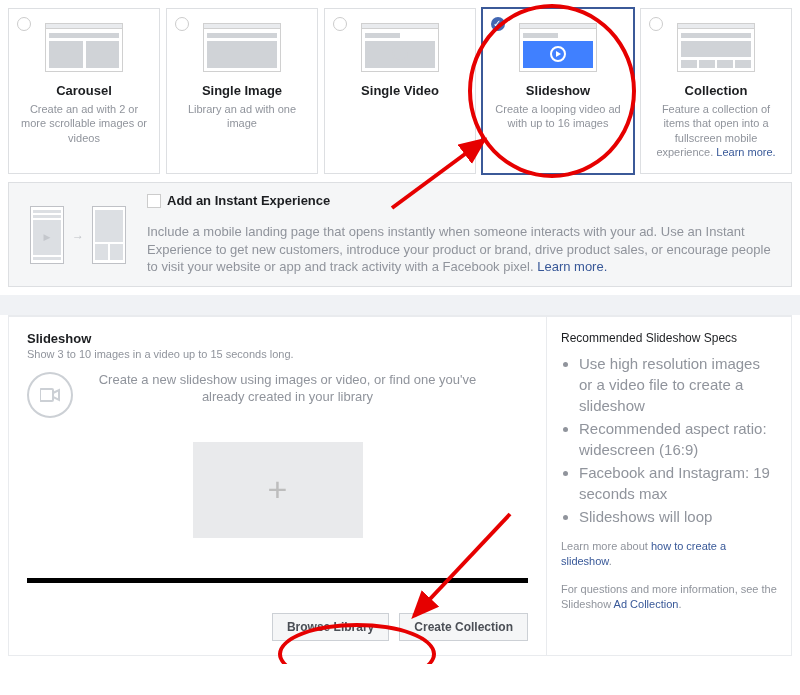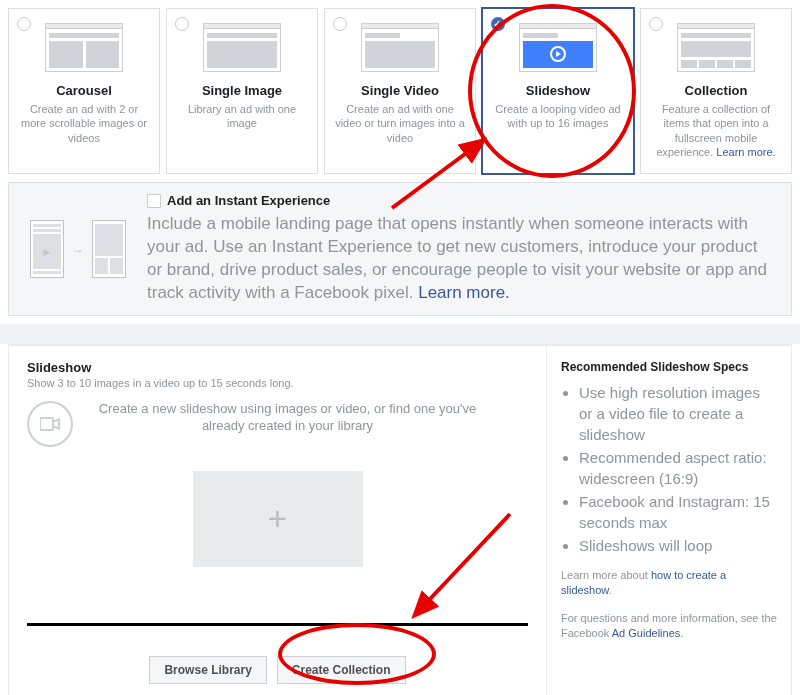--- a/index.html
+++ b/index.html
@@ -28,38 +28,38 @@
     .format-title { font-size: 13px; font-weight: bold; color: #1c1e21; margin-bottom: 4px; }
     .format-desc { font-size: 11px; color: #90949c; line-height: 1.3; text-align: center; }
     .format-desc a { color: #385898; text-decoration: none; }
     .instant-section { margin: 8px 8px 0 8px; border: 1px solid #dddfe2; background: #f5f6f7; padding: 10px 14px; display: flex; gap: 14px; }
     .instant-illus { width: 110px; display: flex; align-items: center; justify-content: center; gap: 8px; flex-shrink: 0; }
     .phone-frame { width: 34px; height: 58px; border: 1px solid #bfc1c6; background: #fff; display: flex; flex-direction: column; padding: 3px 2px; gap: 2px; }
     .phone-line { height: 3px; background: #dcdfe3; }
     .phone-block { flex: 1; background: #dcdfe3; display: flex; align-items: center; justify-content: center; }
     .arrow-small { color: #bfc1c6; font-size: 12px; }
     .instant-body { flex: 1; }
-    .instant-check-row { display: flex; align-items: center; gap: 6px; margin-bottom: 5px; }
+    .instant-check-row { display: flex; align-items: center; gap: 6px; margin-bottom: 15px; }
     .instant-check { width: 14px; height: 14px; border: 1px solid #ccc; background: #fff; }
     .instant-title { font-size: 13px; font-weight: bold; color: #1c1e21; }
-    .instant-desc { font-size: 17px; color: #90949c; line-height: 1.35; }
+    .instant-desc { font-size: 13px; color: #90949c; line-height: 1.35; }
     .instant-desc a { color: #385898; text-decoration: none; }
     .spacer { height: 20px; background: #f0f2f5; margin-top: 8px; }
     .lower { display: flex; border-top: 1px solid #e9ebee; margin: 0 8px 8px 8px; }
     .lower-left { flex: 1; border: 1px solid #e9ebee; border-right: none; padding: 14px 18px; }
     .lower-right { width: 246px; border: 1px solid #e9ebee; padding: 14px 14px; }
     .panel-title { font-size: 13px; font-weight: bold; color: #1c1e21; }
     .panel-sub { font-size: 11px; color: #90949c; margin-top: 2px; }
     .create-row { display: flex; align-items: flex-start; gap: 14px; margin-top: 12px; }
     .cam-circle { width: 46px; height: 46px; border: 2px solid #ccd0d5; border-radius: 50%; display: flex; align-items: center; justify-content: center; color: #ccd0d5; }
     .create-text { font-size: 13px; color: #90949c; text-align: center; flex: 1; padding-right: 40px; line-height: 1.3; }
     .drop-box { width: 170px; height: 96px; background: #e9eaec; margin: 24px auto 0 auto; display: flex; align-items: center; justify-content: center; font-size: 34px; color: #bdbdbd; cursor: pointer; }
-    .btn-row { display: flex; justify-content: center; gap: 10px; margin-top: 56px; border-top: 3px solid #000000; padding-top: 30px; position: relative; }
+    .btn-row { display: flex; justify-content: flex-end; gap: 10px; margin-top: 40px; border-top: 5px solid #000000; padding-top: 30px; position: relative; }
     .btn { border: 1px solid #ccd0d5; background: #f5f6f7; color: #4b4f56; font-size: 12px; font-weight: bold; padding: 6px 14px; cursor: pointer; }
-    .specs-title { font-size: 12px; font-weight: bold; color: #1c1e21; margin-bottom: 8px; }
+    .specs-title { font-size: 12px; font-weight: normal; color: #1c1e21; margin-bottom: 8px; }
     .specs-ul { list-style: disc; padding-left: 18px; color: #90949c; font-size: 15px; line-height: 1.4; }
     .specs-ul li { margin-bottom: 2px; }
     .helper-p { font-size: 11px; color: #90949c; margin-top: 12px; line-height: 1.4; }
     .helper-p a { color: #385898; text-decoration: none; }
     
     .anno-circle { position: absolute; border: 4px solid #e60000; border-radius: 50%; pointer-events: none; }
     .anno-arrow-svg { position: absolute; pointer-events: none; }
   </style>
 </head>
 <body>
@@ -114,21 +114,20 @@
                 <div class="gray-box" style="display:flex;align-items:center;justify-content:center;">
                   <div class="play-circle-gray">
                     <div class="play-tri-gray"></div>
                   </div>
                 </div>
               </div>
             </div>
           </div>
     </div>
     <div class="format-title">Single Video</div>
-    <div class="format-desc">Create an ad with one video or turn images into a video</div>
   </div>
 
   <div class="format-card selected">
     <div class="format-radio"></div>
     <div class="thumb">
       <div class="browser-chrome">
             <div class="chrome-bar"></div>
             <div class="chrome-body">
               <div class="gray-strip half"></div>
               <div class="row">
@@ -218,25 +217,25 @@
     <div class="btn-row">
       <button class="btn">Browse Library</button>
       <button class="btn">Create Collection</button>
     </div>
   </div>
   <div class="lower-right">
     <div class="specs-title">Recommended Slideshow Specs</div>
     <ul class="specs-ul">
       <li>Use high resolution images or a video file to create a slideshow</li>
       <li>Recommended aspect ratio: widescreen (16:9)</li>
-      <li>Facebook and Instagram: 15 seconds max</li>
+      <li>Facebook and Instagram: 19 seconds max</li>
       <li>Slideshows will loop</li>
     </ul>
     <p class="helper-p"><span>Learn more about </span><a href="#">how to create a slideshow</a>.</p>
-    <p class="helper-p"><span>For questions and more information, see the Facebook </span><a href="#">Ad Guidelines</a>.</p>
+    <p class="helper-p"><span>For questions and more information, see the Slideshow </span><a href="#">Ad Collection</a>.</p>
   </div>
 </div>
 
 <div class="anno-circle" style="top:4px;left:468px;width:168px;height:174px;"></div>
 <svg class="anno-arrow-svg" style="top:126px;left:384px;width:130px;height:90px;">
   <defs>
         <marker id="ah1" markerWidth="8" markerHeight="8" refX="6" refY="3" orient="auto">
           <path d="M0,0 L7,3 L0,6 Z" fill="#e60000"></path>
         </marker>
       </defs>

